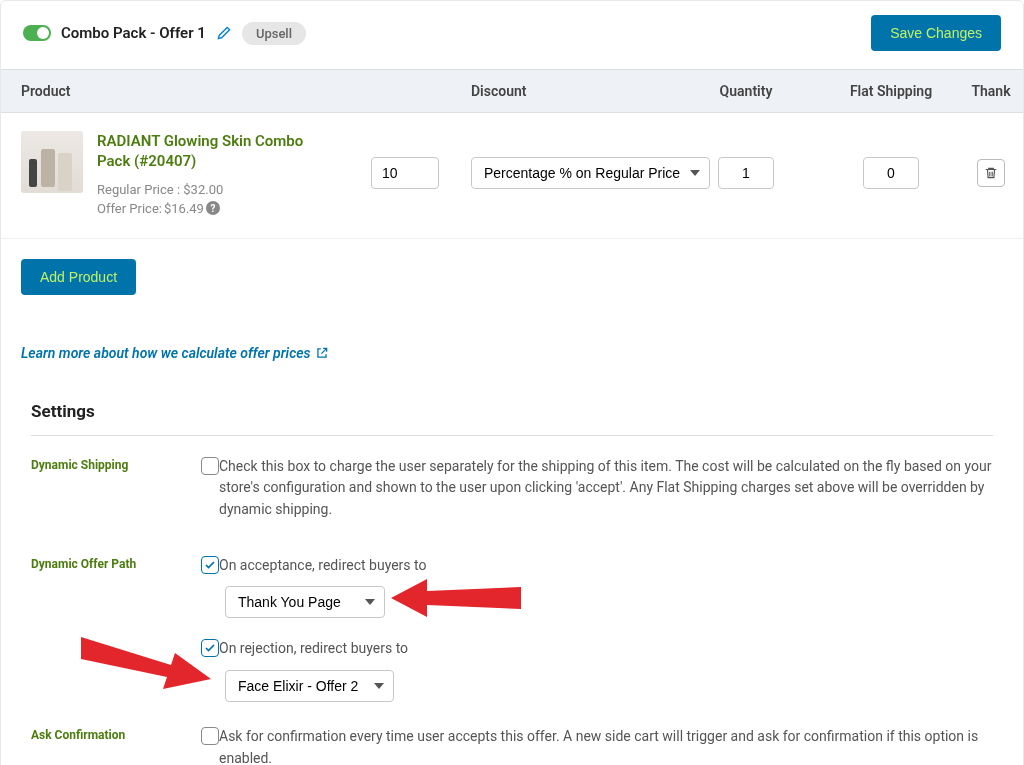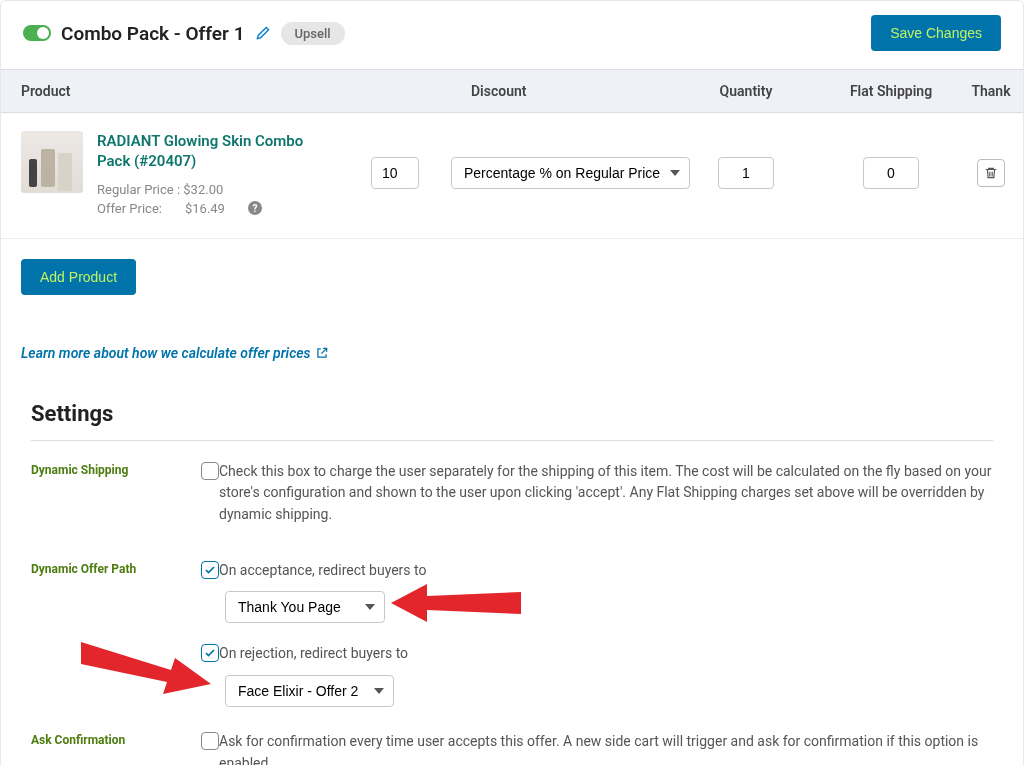--- a/index.html
+++ b/index.html
@@ -36,21 +36,21 @@
   }
   .hdr-left { display:flex; align-items: center; gap: 10px; }
   .toggle {
     width: 28px; height: 16px; border-radius: 10px;
     background: var(--green); position: relative; flex:none;
   }
   .toggle::after {
     content:""; position:absolute; width:12px; height:12px;
     background:#fff; border-radius:50%; top:2px; right:2px;
   }
-  .title { font-size:19px; font-weight:600; color:#222; }
+  .title { font-size:15px; font-weight:600; color:#222; }
   .edit-icon { color:#0a84d1; cursor:pointer; display:inline-flex; }
   .badge {
     background:#e6e6e6; color:#666; padding:4px 14px;
     border-radius:14px; font-size:13px; font-weight:500;
   }
   .hdr-right { display:flex; gap:12px; }
   .btn {
     padding:9px 18px; font-size:14px; border-radius:4px;
     cursor:pointer; border:1px solid transparent;
   }
@@ -86,34 +86,34 @@
   .thumb::before{
     content:""; position:absolute; left:8px; bottom:6px;
     width:8px; height:28px; background:#444; border-radius:2px;
   }
   .thumb::after{
     content:""; position:absolute; left:20px; bottom:6px;
     width:14px; height:38px; background:#bdb3a5; border-radius:2px;
     box-shadow:17px 4px 0 0 #d9d2c6;
   }
   .prod-info { display:flex; flex-direction:column; gap:4px; }
-  .prod-name { font-weight:600; font-size:15px; color:#0f766e; line-height:1.35; max-width:230px;}
+  .prod-name { font-weight:600; font-size:15px; color:#4d7c0f; line-height:1.35; max-width:230px;}
   .price-line { color:#888; font-size:13px; margin-top:6px;}
-  .price-line2 { color:#888; font-size:13px; display:flex; align-items:center; gap:23px;}
+  .price-line2 { color:#888; font-size:13px; display:flex; align-items:center; gap:2px;}
   .help-ic {
     width:14px; height:14px; border-radius:50%;
     background:#888; color:#fff; font-size:10px; font-weight:bold;
     display:inline-flex; align-items:center; justify-content:center;
   }
   .disc-cell { display:flex; gap:8px; align-items:center; }
   .inp {
     border:1px solid #c8c8c8; border-radius:4px; padding:7px 10px;
     font-size:14px; background:#fff;
   }
-  .inp-num { width:48px; text-align:left;}
+  .inp-num { width:68px; text-align:left;}
   .sel {
     border:1px solid #c8c8c8; border-radius:4px; padding:7px 28px 7px 12px;
     font-size:14px; background:#fff; appearance:none; position:relative;
     cursor:pointer;
   }
   .sel-wrap { position:relative; display:inline-block;margin-left:24px; }
   .sel-wrap::after {
     content:""; position:absolute; right:10px; top:50%;
     width:0; height:0; border-left:5px solid transparent;
     border-right:5px solid transparent; border-top:6px solid #555;
@@ -131,21 +131,21 @@
   .add-row { padding: 20px 20px 10px 20px; }
   .learn-link {
     display:inline-flex; align-items:center; gap:4px;
     color:var(--blue); font-style:italic; font-weight:600;
     padding: 40px 0 0 20px; font-size:14px; cursor:pointer;
   }
   .ext-ic{ display:inline-flex;}
   
   .settings-wrap { padding: 40px 30px 10px 30px; }
   .settings-title {
-    font-weight:700; font-size:22px; color:#222;
+    font-weight:700; font-size:17px; color:#222;
     padding-bottom:14px; border-bottom:1px solid #ddd; margin-bottom:20px;
   }
   .setting {
     display:grid;
     grid-template-columns: 160px 1fr;
     gap: 10px 10px;
     margin-bottom: 24px;
     position:relative;
   }
   .setting-label {

